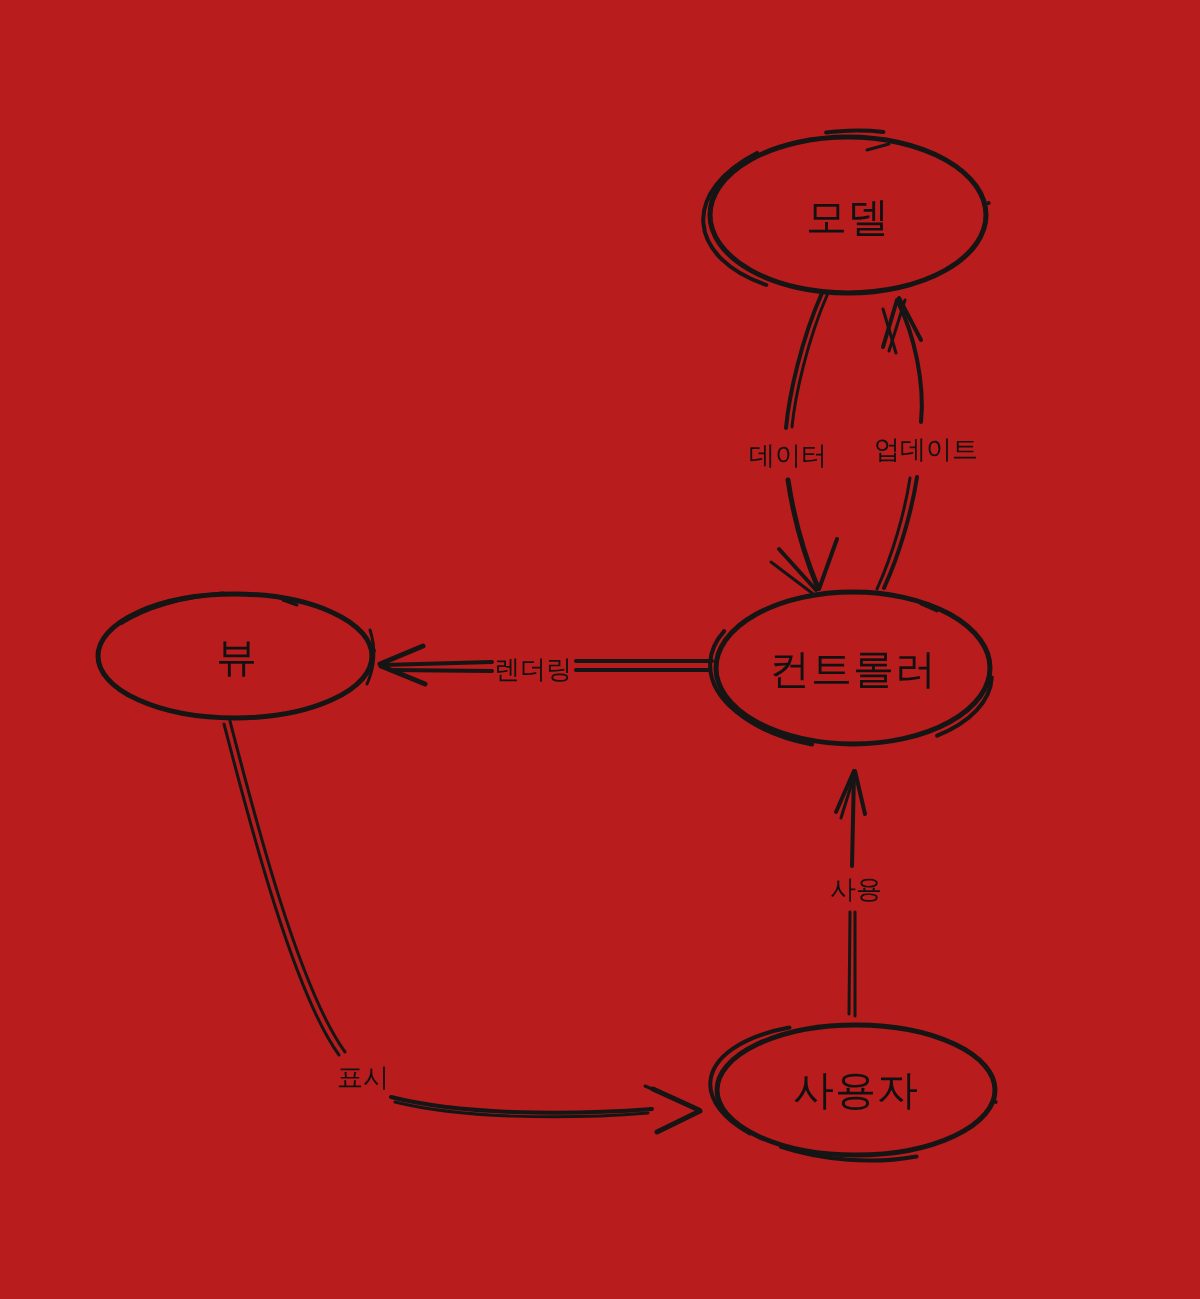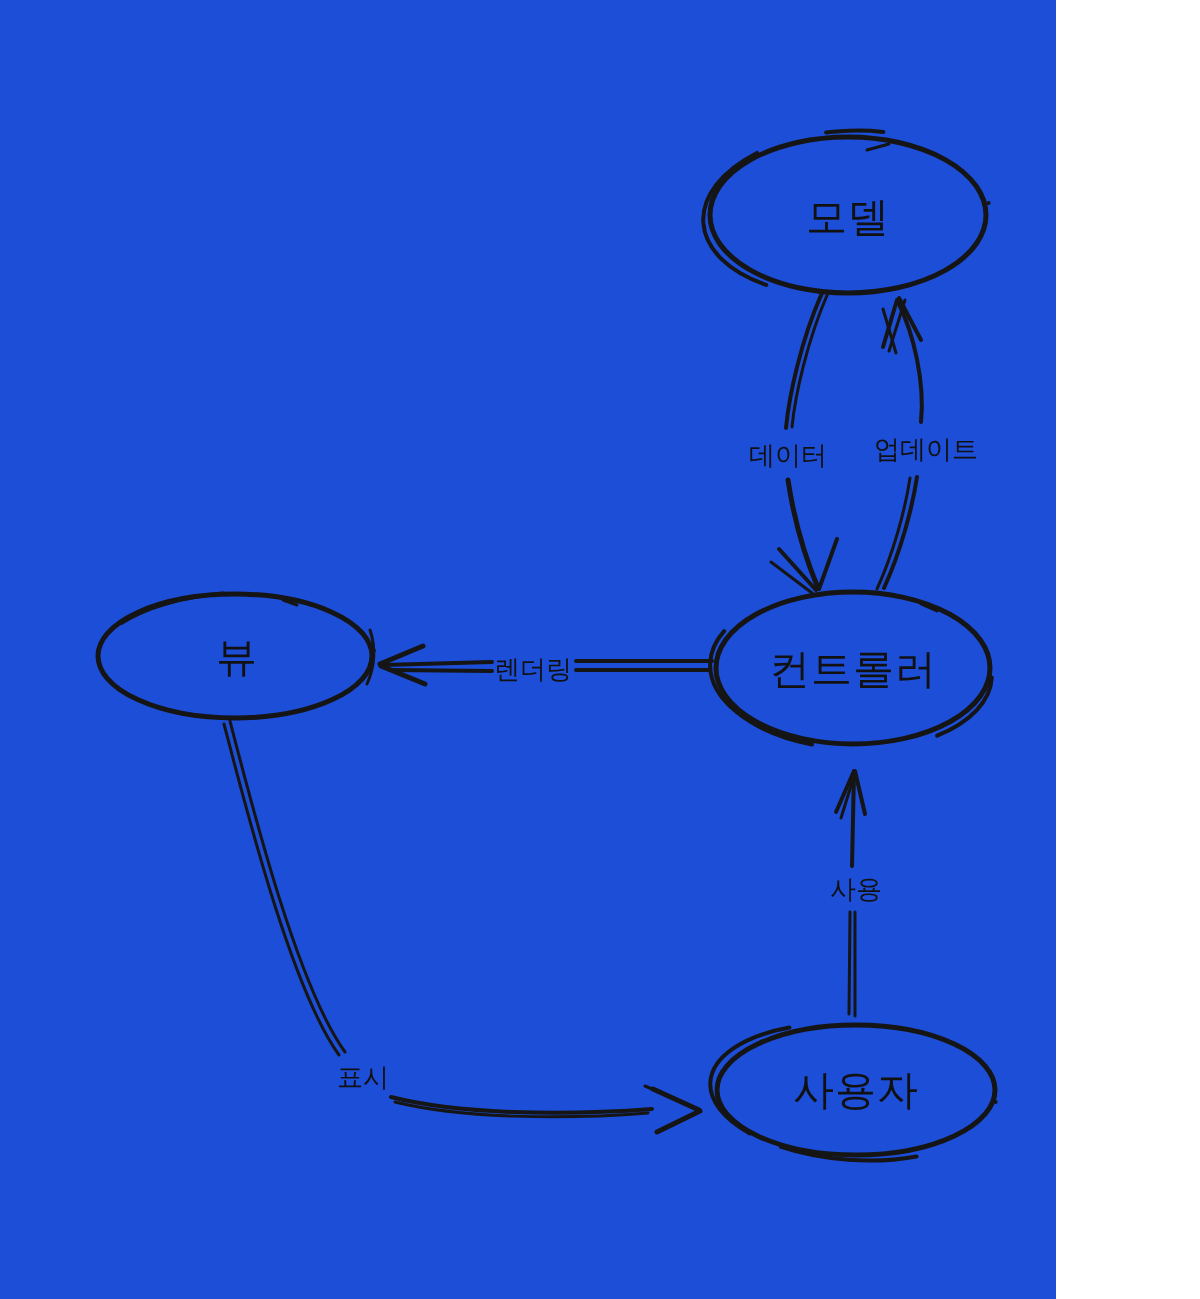--- a/index.html
+++ b/index.html
@@ -5,23 +5,23 @@
   html, body {
     margin: 0;
     padding: 0;
     background: #ffffff;
     width: 1200px;
     height: 1299px;
     overflow: hidden;
     font-family: "Liberation Sans", sans-serif;
   }
   .canvas-wrap {
-    width: 1056px;
+    width: 1200px;
     height: 1299px;
-    background: #1d4ed8;
+    background: #b91c1c;
   }
   svg { display: block; }
   .node-shape {
     fill: none;
     stroke: #151515;
     stroke-width: 5;
     stroke-linecap: round;
   }
   .node-shape-overlay {
     fill: none;

